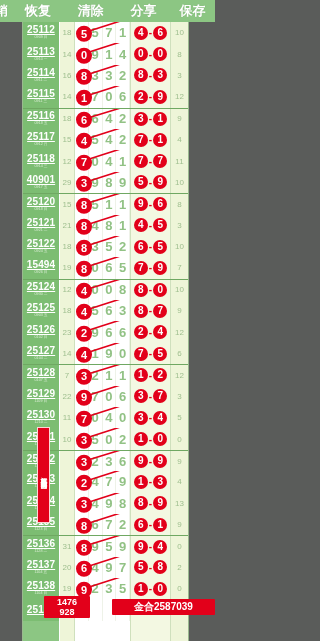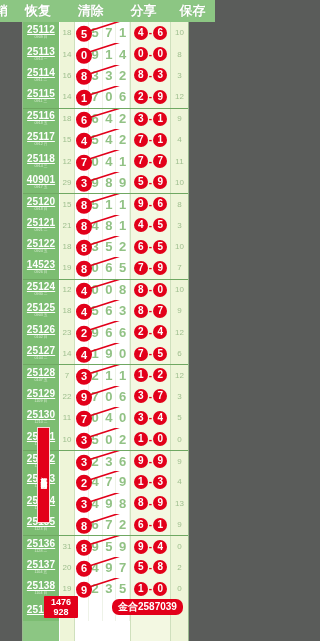--- a/index.html
+++ b/index.html
@@ -130,28 +130,28 @@
     display: flex; align-items: center; justify-content: center;
     letter-spacing: .5px; z-index: 6;
     border: 1px solid #ffd5d5;
   }
 
   
   .foot-left {
     position: absolute; left: 44px; bottom: 23px;
     background: #e2001a; color: #ffffff;
     font-size: 9px; font-weight: bold;
-    padding: 1px 7px; line-height: 10px;
+    padding: 1px 13px; line-height: 10px;
     text-align: center; z-index: 7; border-radius: 1px; margin-top: 48px;
   }
   .foot-right {
     position: absolute; left: 112px; bottom: 26px;
     background: #e2001a; color: #ffffff;
     font-size: 10px; font-weight: bold;
-    padding: 1px 6px; z-index: 7; border-radius: 7px;
+    padding: 1px 22px; z-index: 7; border-radius: 1px;
     white-space: nowrap;
   }
   .blank-row { height: 30px; background: #ffffff; display: flex; }
   .blank-row .c-issue { background: #8cc683; }
   .blank-row .c-lcount { background: #eef5d8; }
   .blank-row .c-pair { background: #f3f8e2; }
   .blank-row .c-rcount { background: #eef5d8; }
 </style>
 </head>
 <body>
@@ -415,21 +415,21 @@
         </div>
         <div class="c-pair">
           <span class="rcirc">6</span>
           <span class="dash">-</span>
           <span class="rcirc">5</span>
         </div>
         <div class="c-rcount">10</div>
       </div>
       <div class="row">
         <div class="c-issue">
-          <div class="issue-no">14523</div>
+          <div class="issue-no">15494</div>
           <div class="issue-sub">0926 日</div>
         </div>
         <div class="c-lcount">19</div>
         <div class="c-nums">
           <div class="cell lead">8</div>
           <div class="cell">0</div>
           <div class="cell">6</div>
           <div class="cell">5</div>
           <div class="lead-ball"><span class="rcirc big">8</span></div>
           <svg class="conn" viewBox="0 0 100 21" preserveAspectRatio="none">

